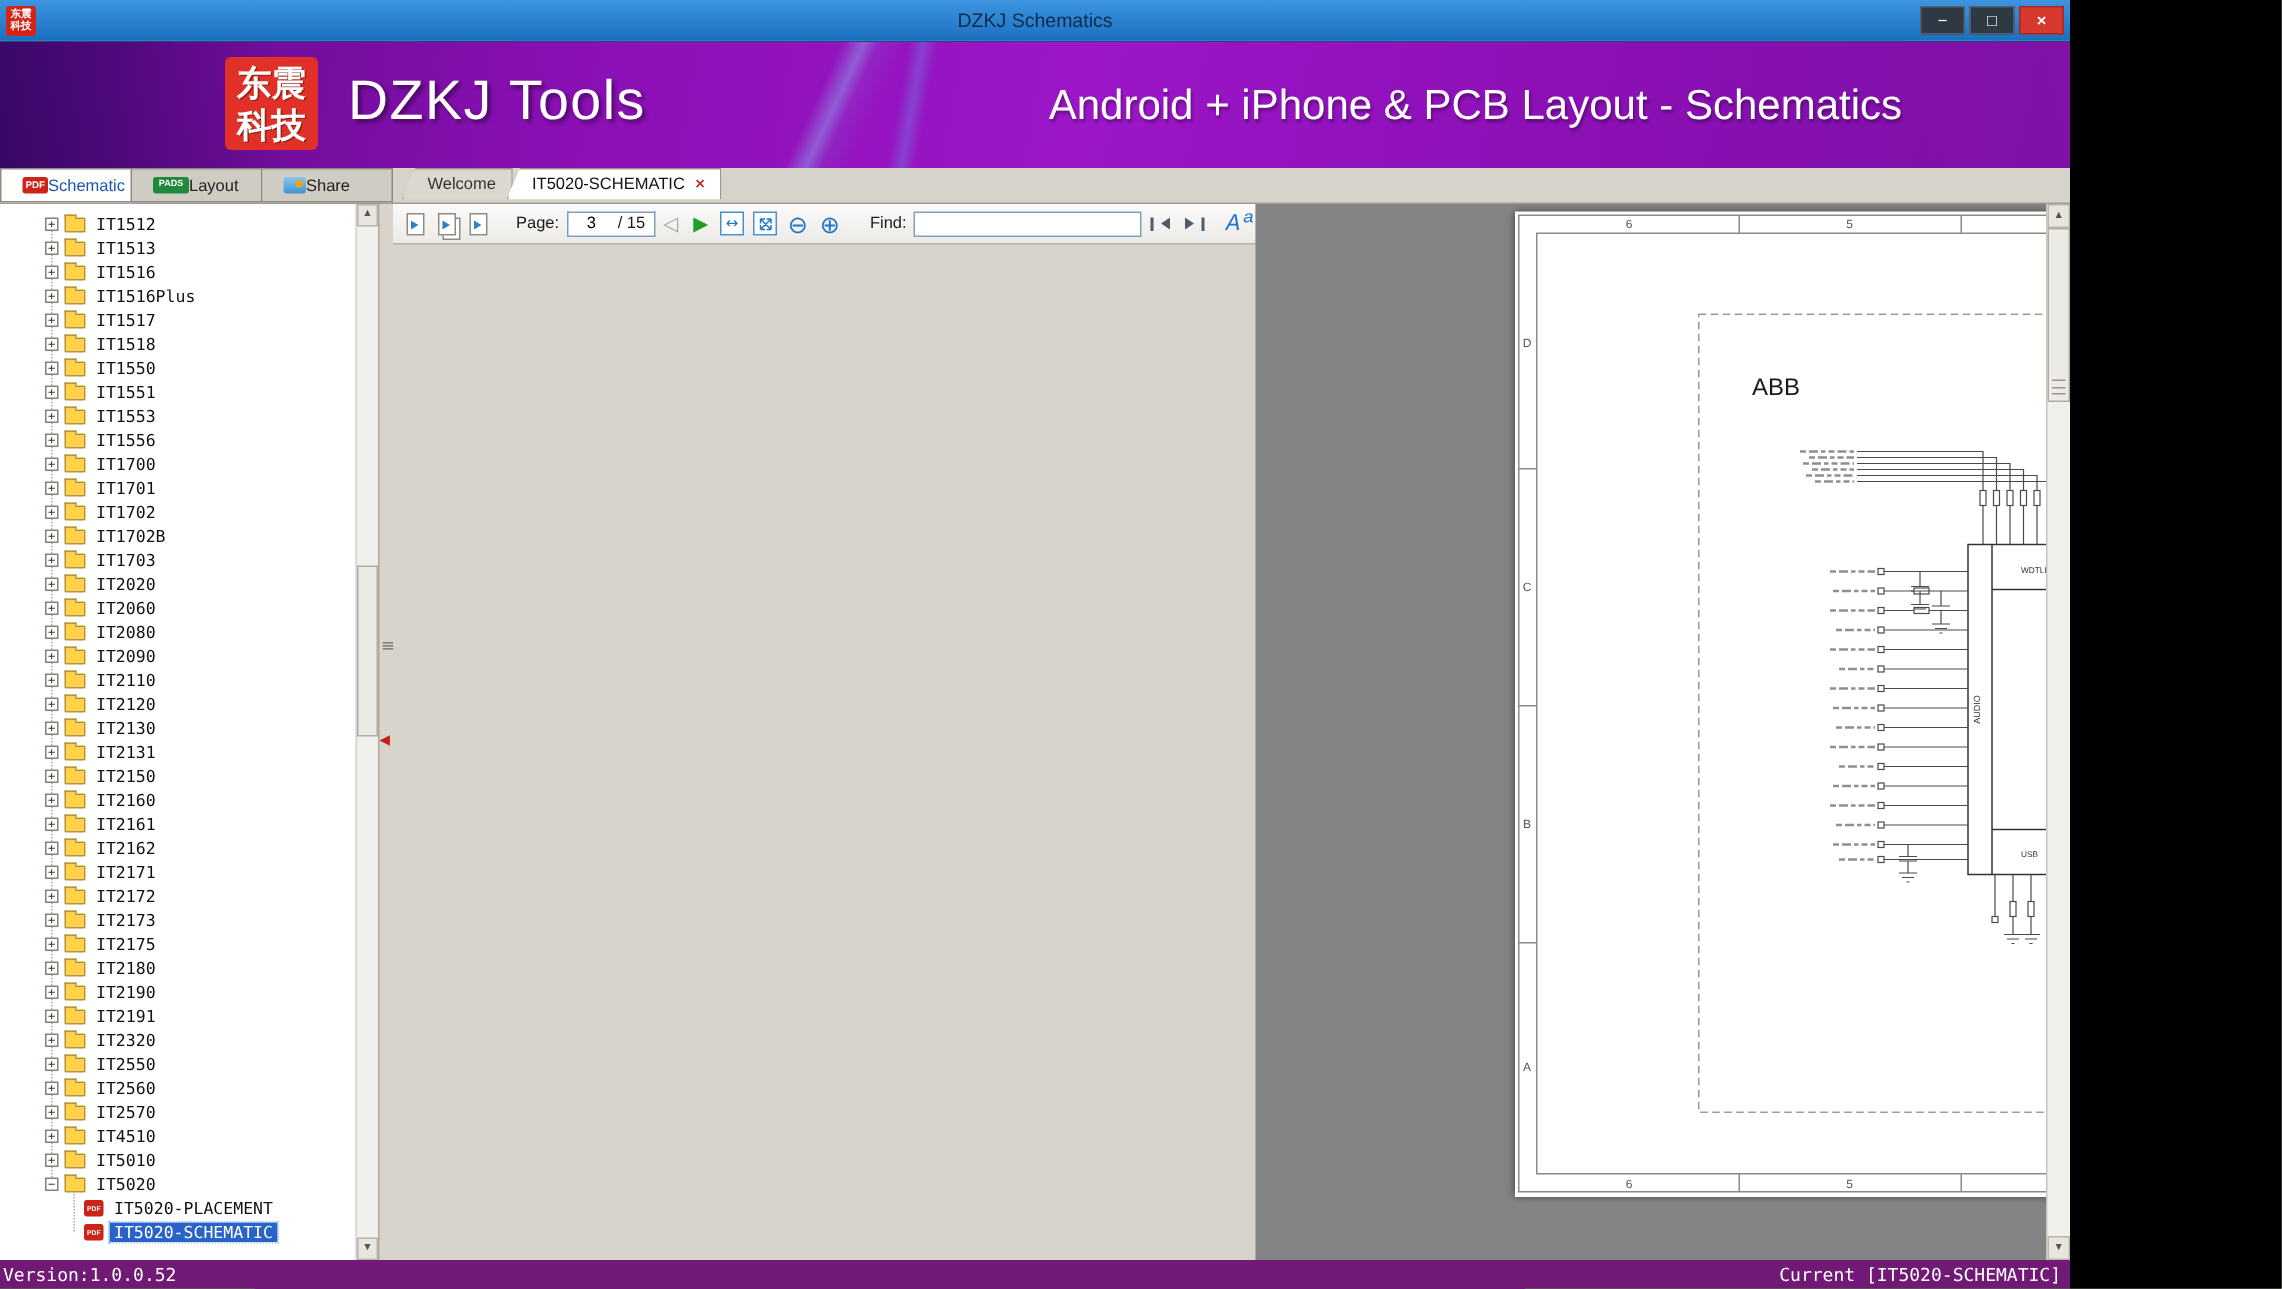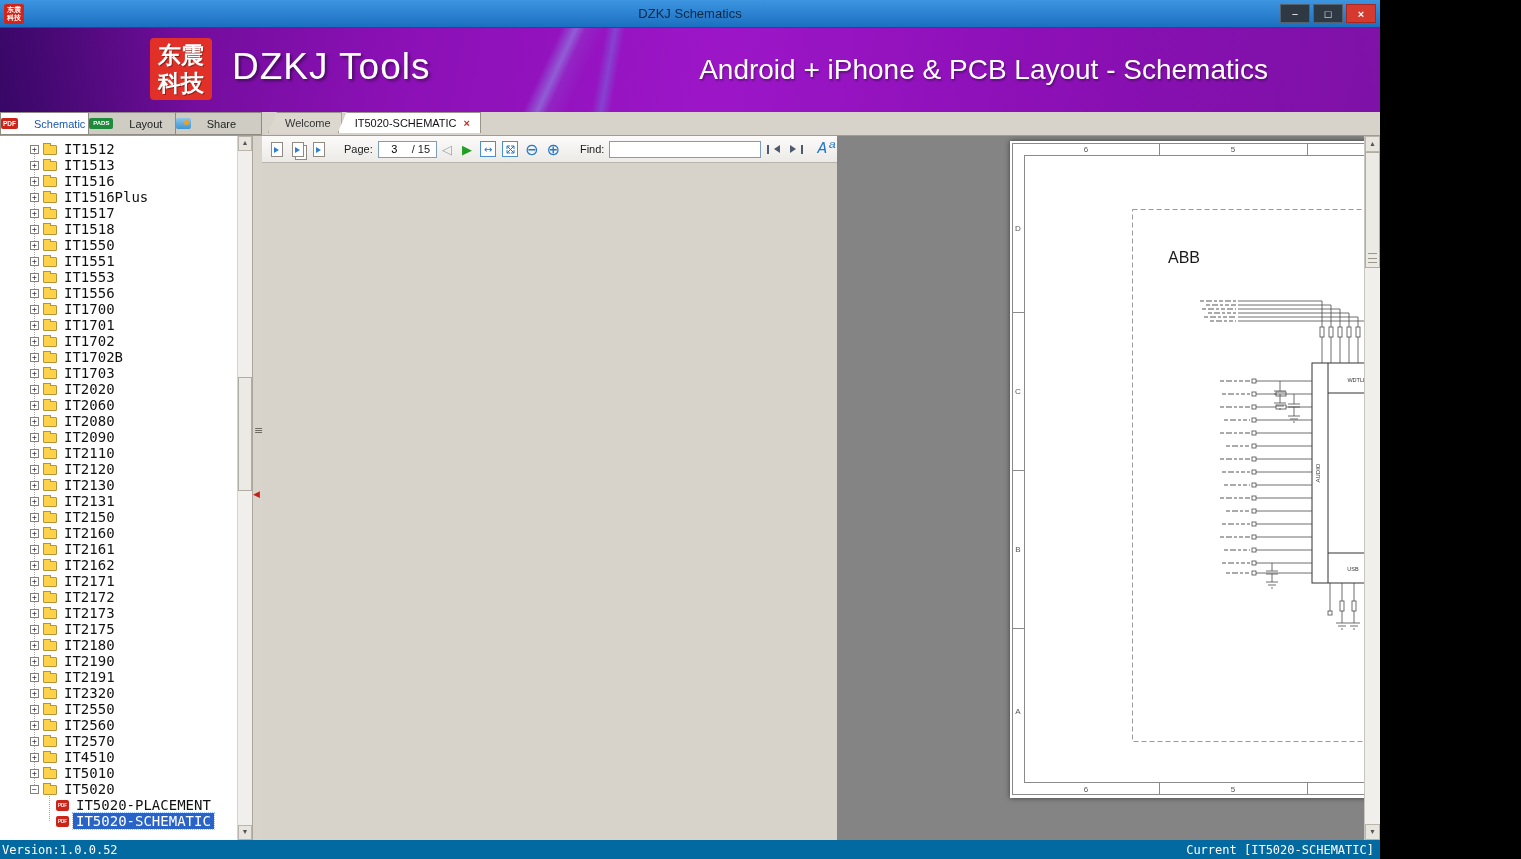--- a/index.html
+++ b/index.html
@@ -20,21 +20,21 @@
   .wedge-r { position:absolute; right:0; top:0; width:420px; height:84px; background:linear-gradient(255deg,rgba(130,25,170,.40),transparent 60%); }
   .streak-a { position:absolute; left:360px; top:-30px; width:420px; height:150px; background:linear-gradient(115deg,transparent 44%,rgba(140,230,255,.35) 47%,rgba(140,230,255,.08) 49%,transparent 53%); }
   .streak-b { position:absolute; left:300px; top:-20px; width:620px; height:140px; background:linear-gradient(100deg,transparent 48%,rgba(90,200,255,.25) 49.5%,transparent 51%); }
   .logo-badge { position:absolute; left:150px; top:10px; width:62px; height:62px; background:#e03028; border-radius:4px; color:#fff; font-weight:bold; font-size:23px; line-height:28px; display:flex; flex-direction:column; align-items:center; justify-content:center; text-shadow:1px 1px 0 #902018; }
   .app-name { position:absolute; left:232px; top:18px; font-size:37px; font-weight:normal; color:#fff; letter-spacing:1px; text-shadow:2px 2px 3px rgba(0,0,0,.45); }
   .tagline { position:absolute; right:112px; top:26px; font-size:28px; color:#fff; text-shadow:1px 2px 2px rgba(0,0,0,.35); }
 
   
   .tabrow { height:24px; background:#d7d3cb; border-bottom:1px solid #a09c94; display:flex; }
   .panel-tabs { width:262px; display:flex; }
-  .panel-tab { flex:1; display:flex; align-items:center; gap:16px; padding:0 3px 0 0; font-size:11px; border:1px solid #8f8b83; border-left:none; background:#cfccc4; }
+  .panel-tab { flex:1; display:flex; align-items:center; gap:0; padding:0 3px 0 14px; font-size:11px; border:1px solid #8f8b83; border-left:none; background:#cfccc4; }
   .panel-tab:first-child { border-left:1px solid #8f8b83; }
   .panel-tab.active { background:#fff; }
   .panel-tab .lbl { color:#222; }
   .panel-tab.active .lbl { color:#1a56b0; }
   .badge-pdf { min-width:17px; height:11px; background:#cc2418; color:#fff; font-size:6.5px; font-weight:bold; line-height:11px; text-align:center; border-radius:2px; }
   .badge-pads { min-width:24px; height:11px; background:#1f8a3c; color:#fff; font-size:6px; font-weight:bold; line-height:11px; text-align:center; border-radius:2px; }
   .share-ico { width:15px; height:11px; background:linear-gradient(#8cc6ec,#3f94d0); border-radius:2px; position:relative; }
   .share-ico::after { content:""; position:absolute; right:2px; top:2px; width:5px; height:5px; border-radius:50%; background:#f0a020; }
   .doc-tabs { flex:1; display:flex; align-items:flex-start; padding-left:6px; }
   .doc-tab { height:21px; display:flex; align-items:center; padding:0 10px 0 16px; font-size:11px; background:#dcd8d0; border:1px solid #999589; border-bottom:none; clip-path:polygon(9px 0,100% 0,100% 100%,0 100%); margin-right:-4px; color:#333; }
@@ -48,21 +48,21 @@
   .sidebar { width:262px; display:flex; background:#fff; }
   .tree { width:237px; position:relative; overflow:hidden; padding-top:5px; }
   .guide-v { position:absolute; left:34px; top:13px; height:640px; border-left:1px dotted #a8a8a8; }
   .guide-c { position:absolute; left:49px; top:653px; height:32px; border-left:1px dotted #a8a8a8; }
   .tree-row { height:16px; display:flex; align-items:center; padding-left:30px; white-space:nowrap; position:relative; }
   .tree-row.child { padding-left:56px; }
   .expand-box { width:9px; height:9px; border:1px solid #848078; background:#fff; font-size:8px; line-height:7px; text-align:center; color:#333; margin-right:4px; font-family:"DejaVu Sans Mono",monospace; position:relative; z-index:1; }
   .folder-icon { width:14px; height:10px; background:#ffd24a; border:1px solid #b8923a; border-radius:1px; position:relative; margin-right:4px; margin-top:2px; }
   .folder-icon::before { content:""; position:absolute; top:-3px; left:-1px; width:6px; height:2px; background:#ffd24a; border:1px solid #b8923a; border-bottom:none; }
   .pdf-icon { width:13px; height:11px; background:#cc2418; color:#fff; font-size:4.5px; font-weight:bold; display:inline-flex; align-items:center; justify-content:center; border-radius:2px; margin-right:4px; }
-  .tree-label { font-family:"DejaVu Sans Mono",monospace; font-size:14px; color:#111; padding:0 3px; }
+  .tree-label { font-family:"DejaVu Sans Mono",monospace; font-size:11px; color:#111; padding:0 3px; }
   .tree-label.selected { background:#2a63c8; color:#fff; outline:1px dotted #9cc2ff; }
   .sb-scroll { width:15px; background:#f1efeb; border-left:1px solid #d5d2cb; display:flex; flex-direction:column; }
   .sb-arrow { height:15px; background:#e8e5df; border:1px solid #b9b5ad; font-size:7px; line-height:12px; text-align:center; color:#555; }
   .sb-track { flex:1; position:relative; }
   .sb-thumb { position:absolute; left:0; right:0; top:226px; height:114px; background:#eceae4; border:1px solid #b0ada5; }
   .splitter { width:10px; background:#d8d4cc; border-left:1px solid #aba79f; position:relative; }
   .splitter .grip { position:absolute; top:288px; left:1px; font-size:11px; color:#6f6b64; font-family:"DejaVu Sans",sans-serif; }
   .splitter .collapse { position:absolute; top:353px; left:0; font-size:9px; color:#c42018; font-family:"DejaVu Sans",sans-serif; }
 
   
@@ -90,21 +90,21 @@
   .viewport { flex:1; position:relative; background:#848484; overflow:hidden; }
   .page-wrap { position:absolute; left:173px; top:5px; width:895px; height:657px; background:#fff; box-shadow:0 0 5px rgba(0,0,0,.55); }
   .v-scroll { position:absolute; right:0; top:0; bottom:0; width:16px; background:#f1efeb; border-left:1px solid #c8c5bf; }
   .v-arrow { height:16px; background:#e8e5df; border:1px solid #b9b5ad; font-size:7px; line-height:13px; text-align:center; color:#555; }
   .v-arrow.bottom { position:absolute; bottom:0; left:0; right:0; }
   .v-thumb { position:absolute; top:16px; left:0; right:0; height:116px; background:#eceae4; border:1px solid #b0ada5; }
   .v-grip { position:absolute; top:100px; left:2px; right:2px; height:10px; display:flex; flex-direction:column; justify-content:space-between; }
   .v-grip i { height:1px; background:#9a968e; display:block; }
 
   
-  .statusbar { height:19px; background:#0369a1; color:#fff; display:flex; justify-content:space-between; align-items:center; font-family:"DejaVu Sans Mono",monospace; font-size:12px; padding:0 6px 0 2px; }
+  .statusbar { height:19px; background:#701a75; color:#fff; display:flex; justify-content:space-between; align-items:center; font-family:"DejaVu Sans Mono",monospace; font-size:12px; padding:0 6px 0 2px; }
 
   svg text { font-family:"Liberation Sans",sans-serif; }
 </style>
 </head>
 <body>
 
 <div class="app">
 
   <div class="titlebar">
     <span class="app-icon">

